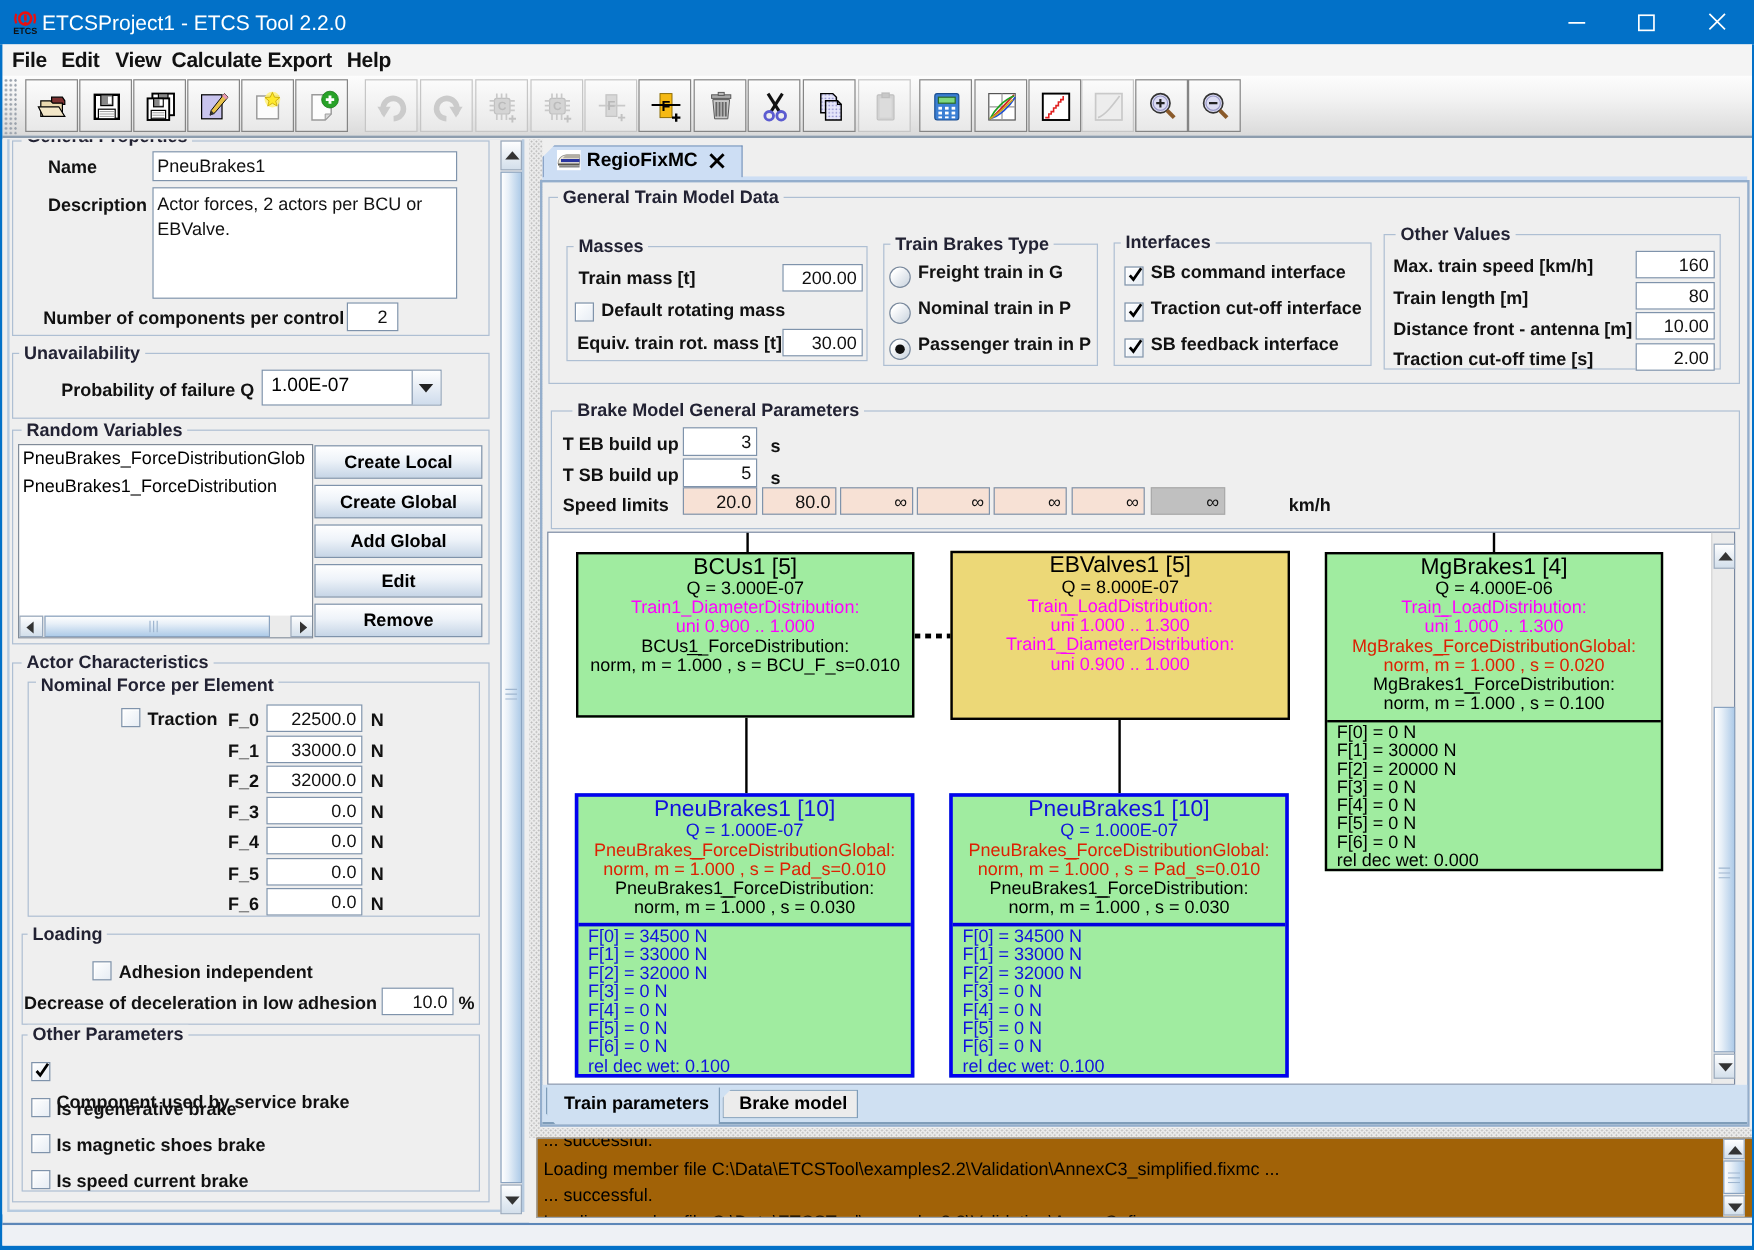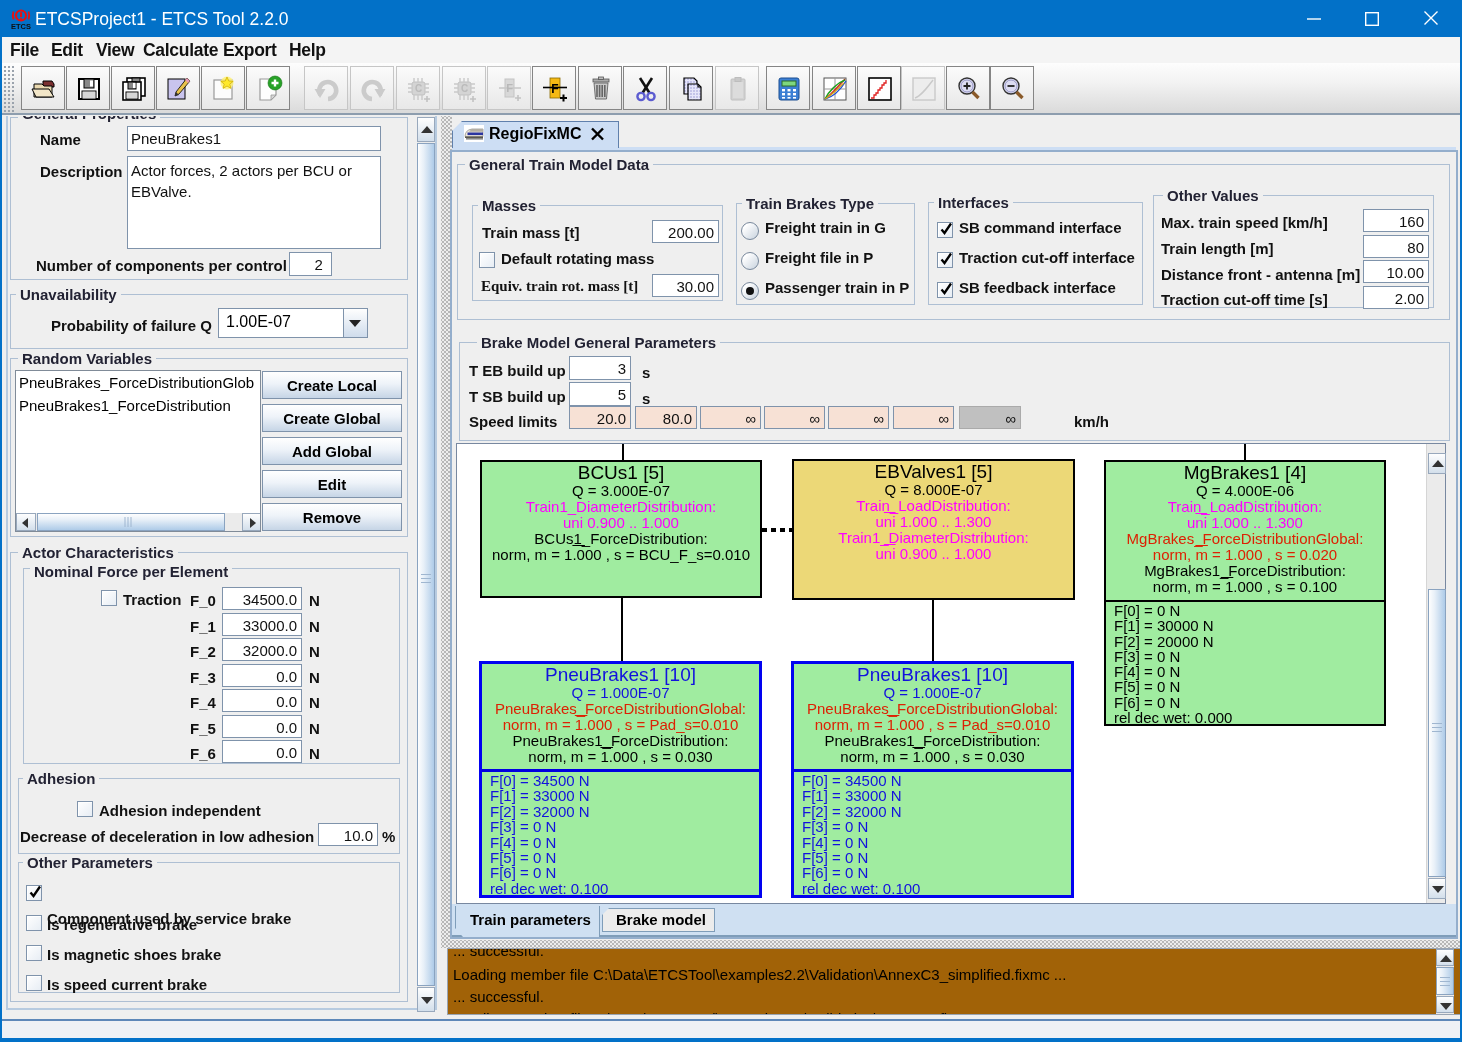--- a/index.html
+++ b/index.html
@@ -330,21 +330,21 @@
   <div class="btn" style="left:260px;top:387px;width:140px;height:28px;line-height:27px;">Remove</div>
 
   <div class="grp" style="left:8px;top:436px;width:398px;height:450px;"></div>
   <div class="gt" style="left:16px;top:428px;">Actor Characteristics</div>
 
   <div class="grp" style="left:21px;top:452px;width:377px;height:196px;"></div>
   <div class="gt" style="left:28px;top:447px;">Nominal Force per Element</div>
   <div class="cb" style="left:99px;top:474px;"></div>
   <div class="lbl" style="left:121px;top:475px;">Traction</div>
   <div class="lbl" style="left:188px;top:476px;">F_0</div>
-  <div class="tf" style="left:220px;top:471px;width:80px;height:23px;">34500.0</div>
+  <div class="tf" style="left:220px;top:471px;width:80px;height:23px;">22500.0</div>
   <div class="lbl" style="left:307px;top:476px;">N</div>
   <div class="lbl" style="left:188px;top:502px;">F_1</div>
   <div class="tf" style="left:220px;top:497px;width:80px;height:23px;">33000.0</div>
   <div class="lbl" style="left:307px;top:502px;">N</div>
   <div class="lbl" style="left:188px;top:527px;">F_2</div>
   <div class="tf" style="left:220px;top:522px;width:80px;height:23px;">32000.0</div>
   <div class="lbl" style="left:307px;top:527px;">N</div>
   <div class="lbl" style="left:188px;top:553px;">F_3</div>
   <div class="tf" style="left:220px;top:548px;width:80px;height:23px;">0.0</div>
   <div class="lbl" style="left:307px;top:553px;">N</div>
@@ -352,21 +352,21 @@
   <div class="tf" style="left:220px;top:573px;width:80px;height:23px;">0.0</div>
   <div class="lbl" style="left:307px;top:578px;">N</div>
   <div class="lbl" style="left:188px;top:604px;">F_5</div>
   <div class="tf" style="left:220px;top:599px;width:80px;height:23px;">0.0</div>
   <div class="lbl" style="left:307px;top:604px;">N</div>
   <div class="lbl" style="left:188px;top:629px;">F_6</div>
   <div class="tf" style="left:220px;top:624px;width:80px;height:23px;">0.0</div>
   <div class="lbl" style="left:307px;top:629px;">N</div>
 
   <div class="grp" style="left:16px;top:662px;width:382px;height:76px;"></div>
-  <div class="gt" style="left:21px;top:654px;">Adhesion</div>
+  <div class="gt" style="left:21px;top:654px;">Loading</div>
   <div class="cb" style="left:75px;top:685px;"></div>
   <div class="lbl" style="left:97px;top:686px;">Adhesion independent</div>
   <div class="lbl" style="left:18px;top:712px;">Decrease of deceleration in low adhesion</div>
   <div class="tf" style="left:316px;top:707px;width:60px;height:23px;">10.0</div>
   <div class="lbl" style="left:380px;top:712px;">%</div>
 
   <div class="grp" style="left:16px;top:746px;width:382px;height:131px;"></div>
   <div class="gt" style="left:21px;top:738px;">Other Parameters</div>
   <div class="cb" style="left:24px;top:769px;">
       <svg width="15" height="15" style="position:absolute;left:0;top:-1px">
@@ -419,29 +419,29 @@
 
   <div class="grp" style="left:16px;top:48px;width:993px;height:156px;"></div>
   <div class="gt" style="left:24px;top:40px;">General Train Model Data</div>
 
   <div class="grp" style="left:31px;top:89px;width:251px;height:96px;"></div>
   <div class="gt" style="left:37px;top:81px;text-align:center;">Masses</div>
   <div class="lbl" style="left:41px;top:108px;">Train mass [t]</div>
   <div class="tf" style="left:211px;top:104px;width:67px;height:23px;">200.00</div>
   <div class="cb" style="left:38px;top:136px;"></div>
   <div class="lbl" style="left:60px;top:134px;">Default rotating mass</div>
-  <div class="lbl" style="left:40px;top:162px;font-family:Liberation Serif, serif;">Equiv. train rot. mass [t]</div>
+  <div class="lbl" style="left:40px;top:162px;">Equiv. train rot. mass [t]</div>
   <div class="tf" style="left:211px;top:158px;width:67px;height:23px;">30.00</div>
 
   <div class="grp" style="left:295px;top:87px;width:179px;height:102px;"></div>
   <div class="gt" style="left:301px;top:79px;">Train Brakes Type</div>
   <div class="rb" style="left:300px;top:106px;"></div>
   <div class="lbl" style="left:324px;top:103px;">Freight train in G</div>
   <div class="rb" style="left:300px;top:136px;"></div>
-  <div class="lbl" style="left:324px;top:133px;">Freight file in P</div>
+  <div class="lbl" style="left:324px;top:133px;">Nominal train in P</div>
   <div class="rb" style="left:300px;top:166px;">
       <div class="rdot"></div>
     </div>
   <div class="lbl" style="left:324px;top:163px;">Passenger train in P</div>
 
   <div class="grp" style="left:487px;top:86px;width:215px;height:103px;"></div>
   <div class="gt" style="left:493px;top:78px;">Interfaces</div>
   <div class="cb" style="left:496px;top:106px;">
       <svg width="15" height="15" style="position:absolute;left:0;top:-1px">
         <path d="M3.5 7.5 L6.5 11 L13 1.5" stroke="#000" stroke-width="2.3" fill="none"></path>

